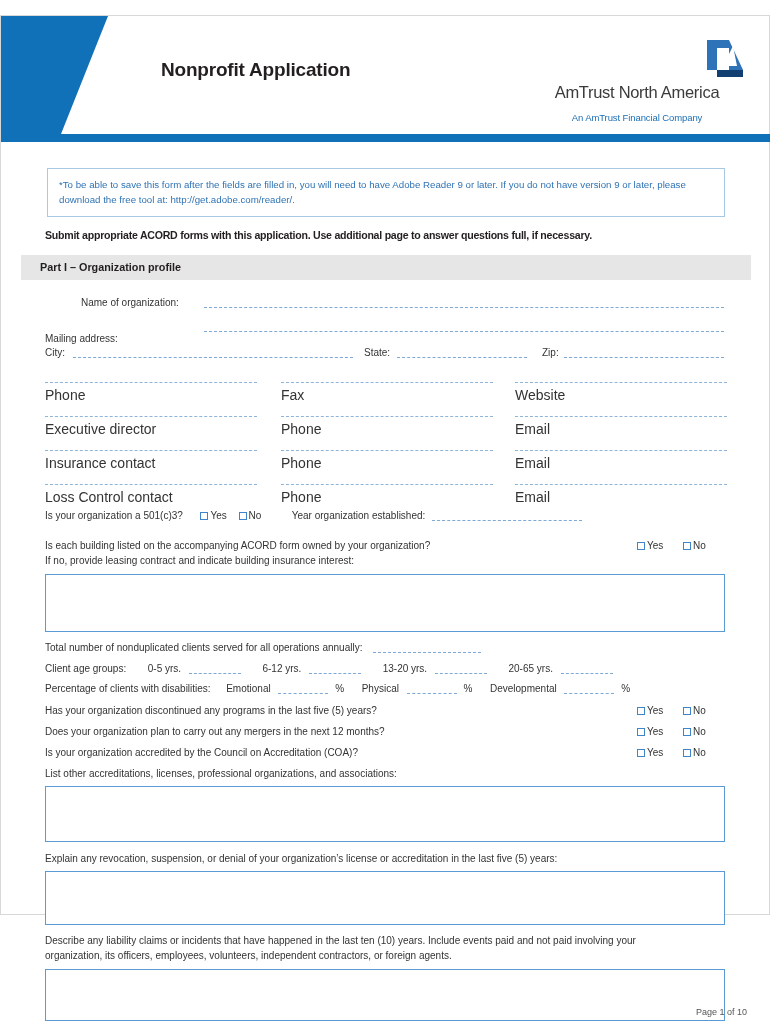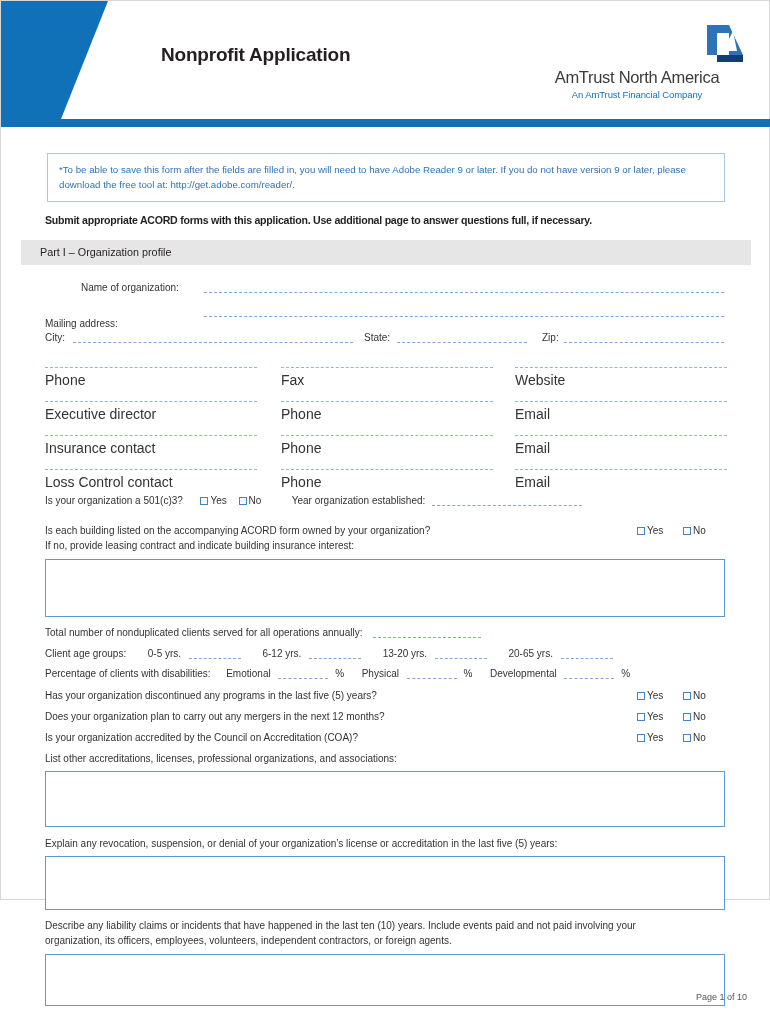--- a/index.html
+++ b/index.html
@@ -12,21 +12,21 @@
     height: 1024px;
     position: relative;
     font-family: "Liberation Sans", sans-serif;
     color: #231f20;
     overflow: hidden;
   }
 
   
   .page {
     position: absolute;
-    left: 0; top: 0;
+    left: 0; top: 15px;
     width: 770px; height: 900px;
     border: 1px solid #d8d8d8;
     box-sizing: border-box;
     background: #fff;
   }
 
   
   .header {
     position: absolute;
     left: 0; top: 0;
@@ -61,21 +61,21 @@
     font-weight: normal;
     color: #3b3b3b;
     letter-spacing: -0.3px;
     line-height: 1.05;
     white-space: nowrap;
   }
   .logo-tag {
     font-size: 9.5px;
     color: #1a6fb5;
     letter-spacing: -0.1px;
-    margin-top: 3px;
+    margin-top: 11px;
     white-space: nowrap;
   }
 
   
   .content {
     position: absolute;
     left: 0; top: 126px;
     width: 770px;
   }
 
@@ -108,21 +108,21 @@
     position: absolute;
     left: 20px; top: 113px;
     width: 730px; height: 25px;
     background: #e6e6e6;
     box-sizing: border-box;
   }
   .part-banner span {
     position: absolute;
     left: 19px; top: 6px;
     font-size: 10.8px;
-    font-weight: normal;
+    font-weight: bold;
     color: #231f20;
   }
 
   
   .dline {
     display: inline-block;
     vertical-align: bottom;
     border-bottom: 1.4px dashed #7ea9d6;
     height: 9px;
   }

